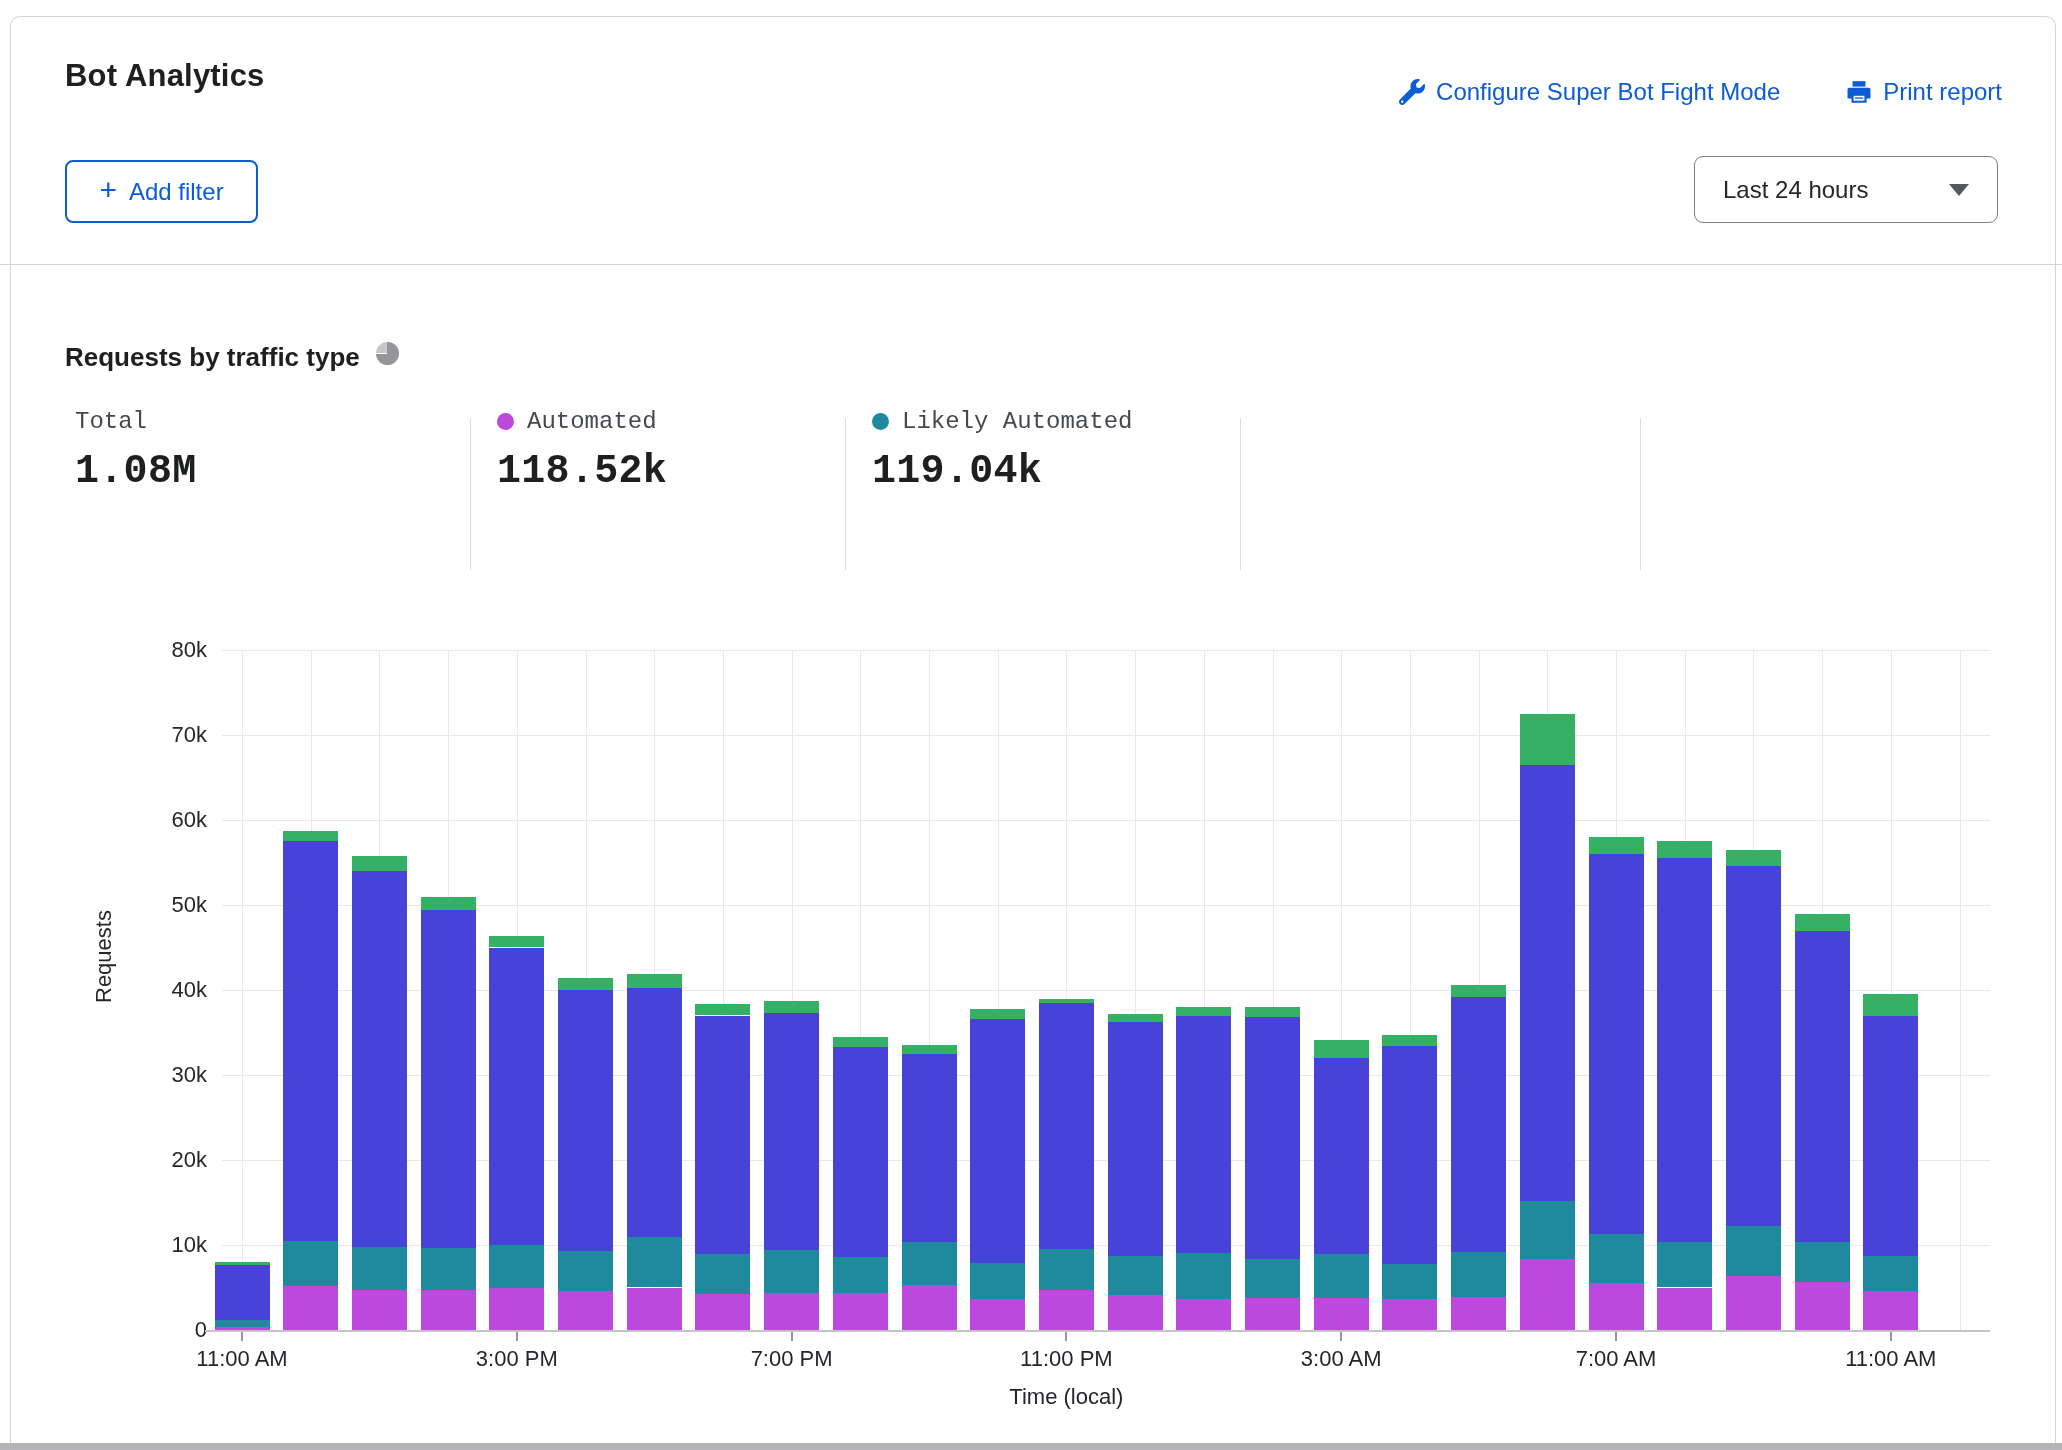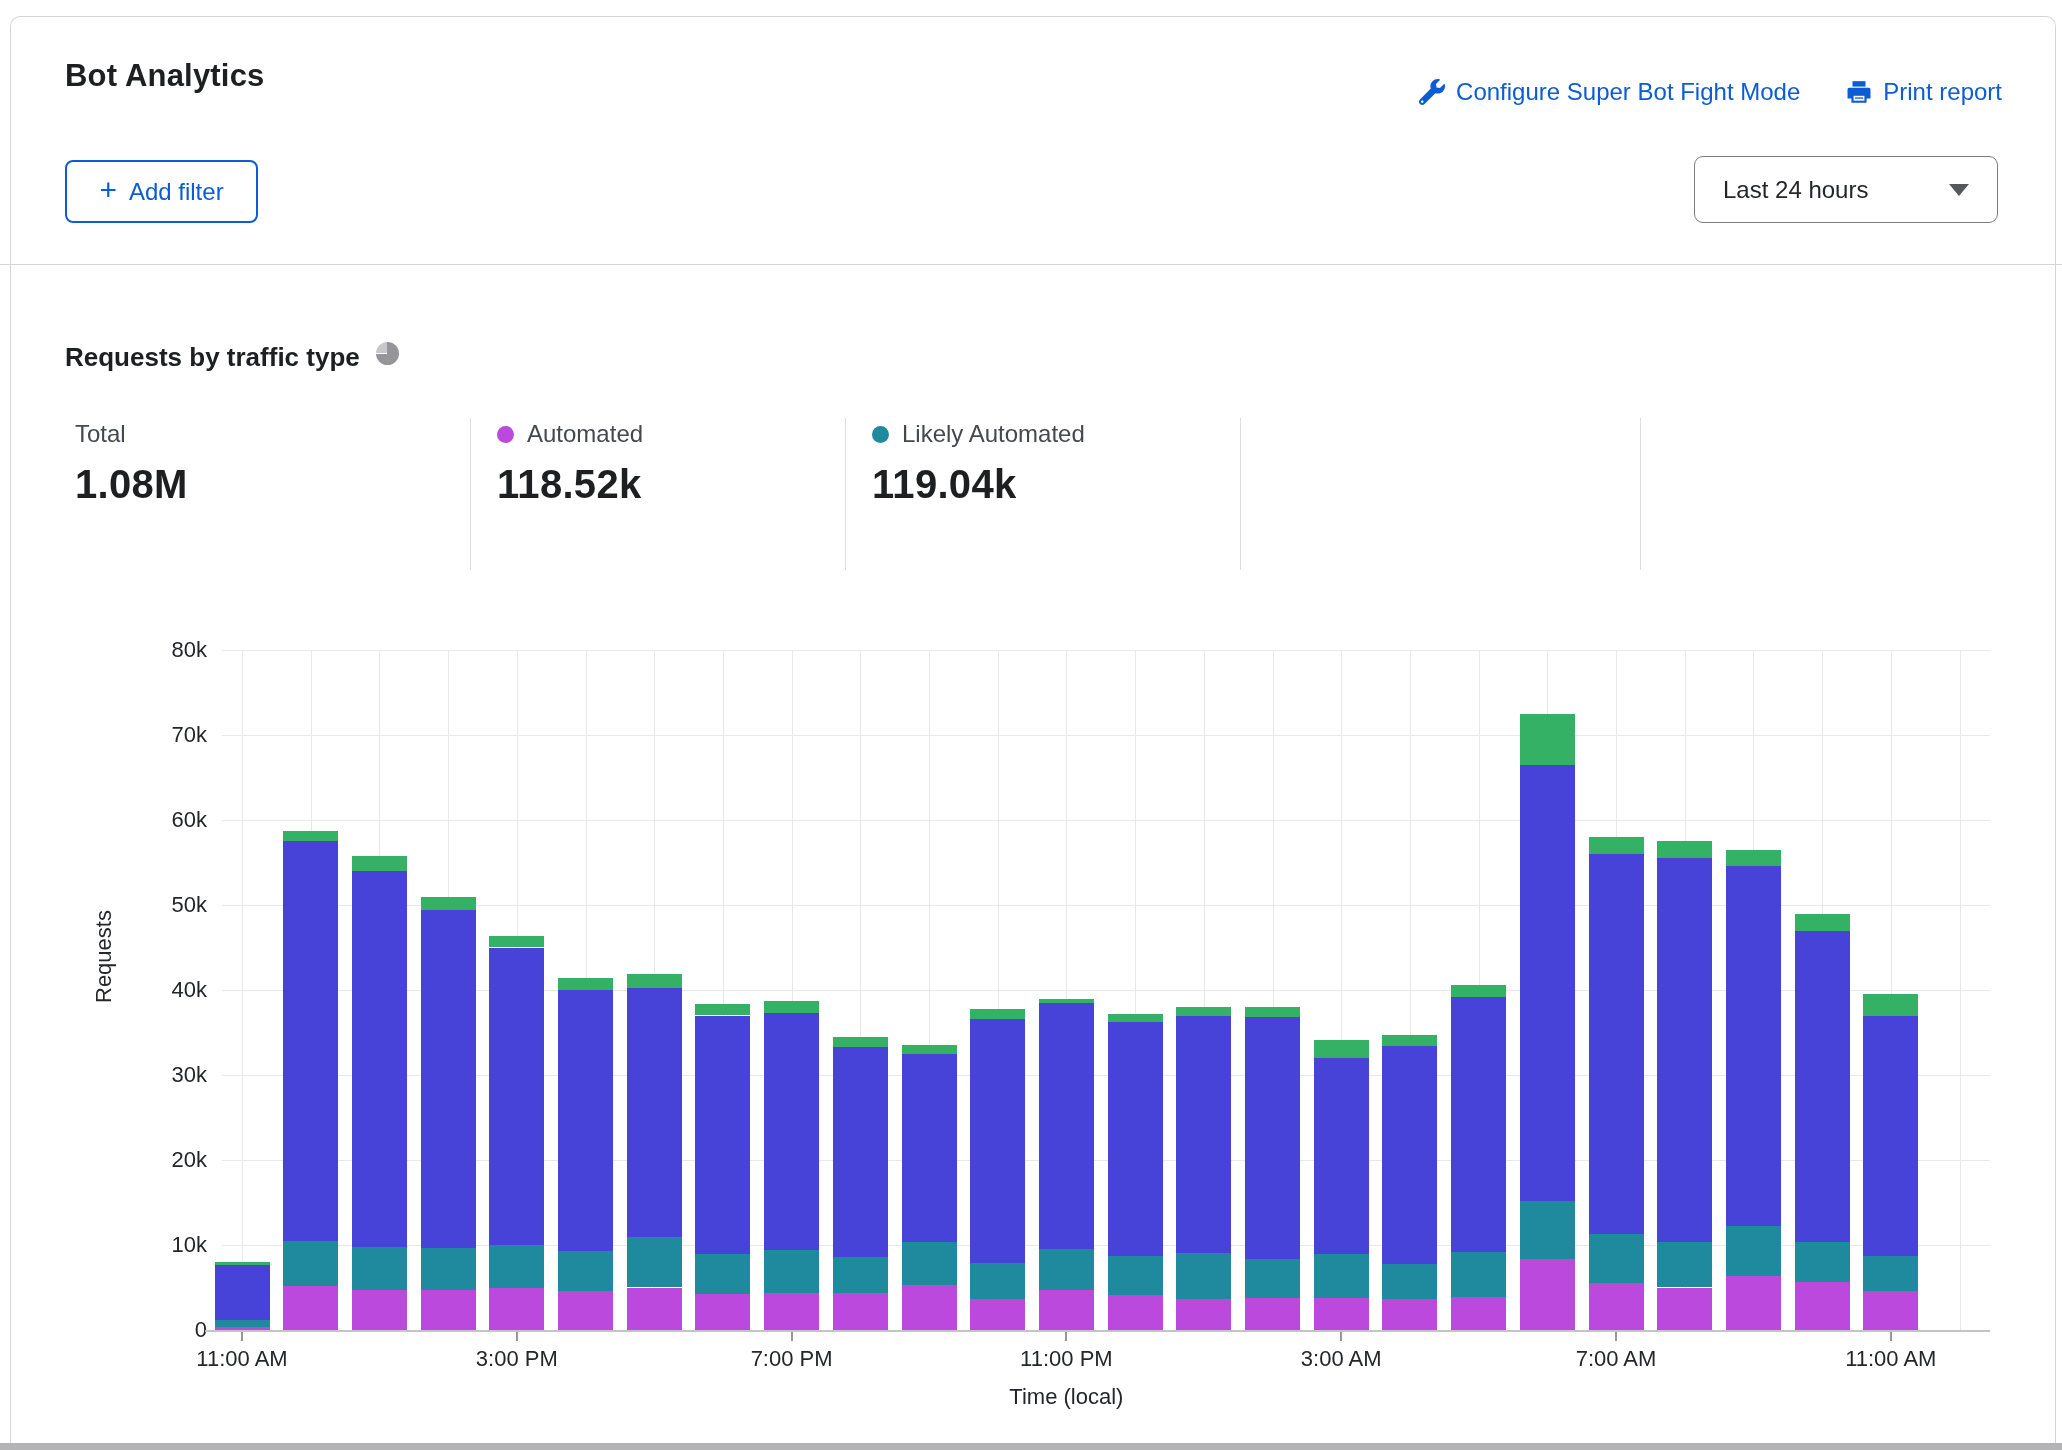--- a/index.html
+++ b/index.html
@@ -3,41 +3,41 @@
 <meta charset="utf-8">
 <style>
   * { margin:0; padding:0; box-sizing:border-box; }
   html,body { width:2062px; height:1450px; background:#ffffff; overflow:hidden;
     font-family:"Liberation Sans","DejaVu Sans",sans-serif; }
   .card { position:absolute; left:10px; top:16px; width:2046px; height:1433px;
     background:#fff; border:1px solid #d5d5d8; border-bottom:none;
     border-radius:10px 10px 0 0; }
   
   .page-title { position:absolute; left:65px; top:58px; font-size:31px; font-weight:700; color:#1d1f20; letter-spacing:.2px; }
-  .header-links { position:absolute; right:60px; top:78px; display:flex; align-items:center; gap:46px; }
+  .header-links { position:absolute; right:60px; top:78px; display:flex; align-items:center; gap:66px; }
   .hlink { display:flex; align-items:center; gap:11px; color:#0b5cd5; font-size:24px; cursor:pointer; }
   .hlink svg { display:block; }
   .add-filter { position:absolute; left:65px; top:160px; width:193px; height:63px;
     border:2px solid #0b5cd5; border-radius:8px; background:#fff; color:#0b5cd5;
     display:flex; align-items:center; justify-content:center; gap:12px; font-size:24px; cursor:pointer; }
   .add-filter .plus { font-size:30px; font-weight:400; margin-top:-3px; }
   .time-select { position:absolute; right:64px; top:156px; width:304px; height:67px;
     border:1px solid #7d7e82; border-radius:9px; background:#fff; display:flex; align-items:center;
     padding:0 28px; font-size:24px; color:#24262a; cursor:pointer; justify-content:space-between; }
   .chev { width:0; height:0; border-left:10px solid transparent; border-right:10px solid transparent;
     border-top:12px solid #55575b; }
   .header-divider { position:absolute; left:0; right:0; top:264px; border-top:1px solid #d5d5d8; }
   
   .section-title-row { position:absolute; left:65px; top:342px; display:flex; align-items:flex-start; gap:16px; }
   .section-title { font-size:26px; font-weight:700; color:#1d1f20; }
   .pie-icon { width:23px; height:23px; border-radius:50%;
     background:conic-gradient(#96969a 0deg 268deg, #fff 268deg 272deg, #c7c7cb 272deg 356deg, #fff 356deg 360deg); }
   
   .stats { position:absolute; left:0; top:408px; width:2062px; height:175px; }
-  .stat-col { position:absolute; top:12px; }
+  .stat-col { position:absolute; top:0;font-family:Liberation Mono, monospace; }
   .stat-sep { position:absolute; top:10px; height:152px; width:1px; background:#dddde0; }
   .stat-label-row { display:flex; align-items:center; gap:13px; }
   .stat-dot { width:17px; height:17px; border-radius:50%; }
   .stat-label { font-size:24px; color:#45484d; }
   .stat-value { margin-top:14px; font-size:40px; font-weight:700; color:#1d1f20; letter-spacing:.3px; }
   
   .chart { position:absolute; left:0; top:0; width:2062px; height:1450px; pointer-events:none; }
   .hgrid { position:absolute; left:222px; width:1768px; height:1px; background:#e8e8eb; }
   .vgrid { position:absolute; top:650px; height:680px; width:1px; background:#e8e8eb; }
   .baseline { position:absolute; left:205px; width:1785px; height:2px; background:#c4c4c8; top:1330px; }

